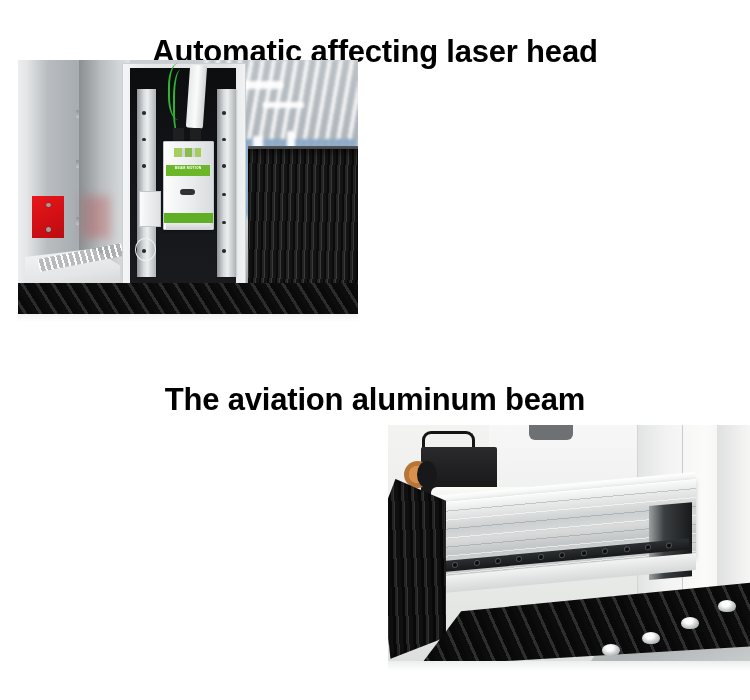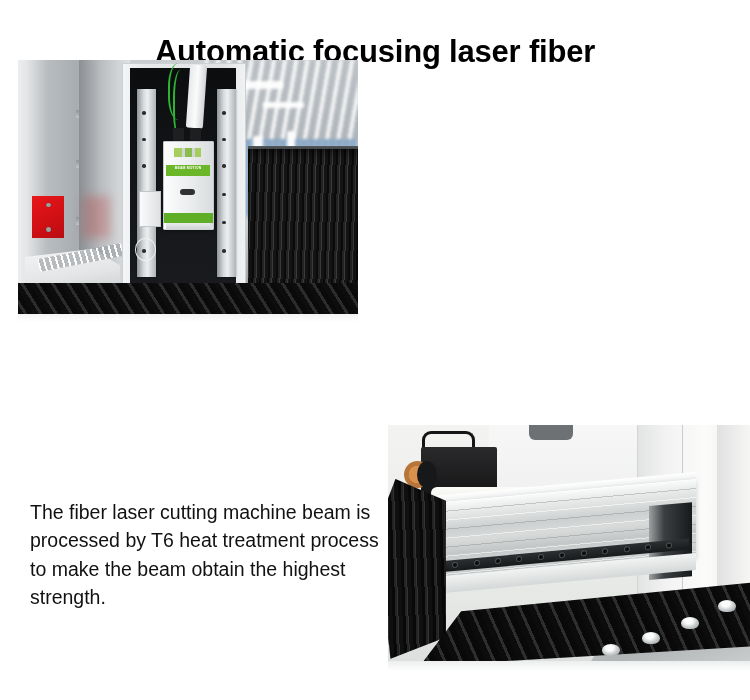--- a/index.html
+++ b/index.html
@@ -367,21 +367,21 @@
   .ph2-floor{
     position:absolute;left:0;bottom:0;width:100%;height:4%;
     background:linear-gradient(180deg,#eceeee,#ffffff);
   }
 </style>
 </head>
 <body>
 
 <div class="page">
 
-  <h1 class="section-title" id="title-1">Automatic focusing laser fiber</h1>
+  <h1 class="section-title" id="title-1">Automatic affecting laser head</h1>
 
   <div class="photo" id="photo-laser-head">
     <div class="ph1-bg"></div>
     <div class="ph1-ceiling"></div>
     <div class="ph1-lamp" style="left:62%;top:8%;width:16%;height:3%;"></div>
     <div class="ph1-lamp" style="left:72%;top:16%;width:12%;height:2.4%;"></div>
     <div class="ph1-lamp" style="left:69%;top:29%;width:3%;height:11%;"></div>
     <div class="ph1-lamp" style="left:79%;top:27%;width:2.6%;height:10%;"></div>
 
     <div class="ph1-col-left"></div>
@@ -439,22 +439,22 @@
     <div class="ph1-nozzle"></div>
 
     <div class="ph1-bellows-top"></div>
     <div class="ph1-bellows"></div>
 
     <div class="ph1-bed"></div>
     <div class="ph1-bed-edge"></div>
   </div>
 
 
-
-  <p class="body-text" id="para-2">The fiber laser cutting machine beam is processed by T6 heat treatment process to make the beam obtain the highest strength.</p>
+  <h1 class="section-title" id="title-2">The aviation aluminum beam</h1>
+
 
   <div class="photo" id="photo-beam">
     <div class="ph2-bg"></div>
     <div class="ph2-backpanel"></div>
     <div class="ph2-wallR"></div>
     <div class="ph2-wallR2"></div>
     <div class="ph2-wall-seam"></div>
     <div class="ph2-hinge">
       <i style="left:14%;top:16%"></i>
         <i style="left:70%;top:16%"></i>

